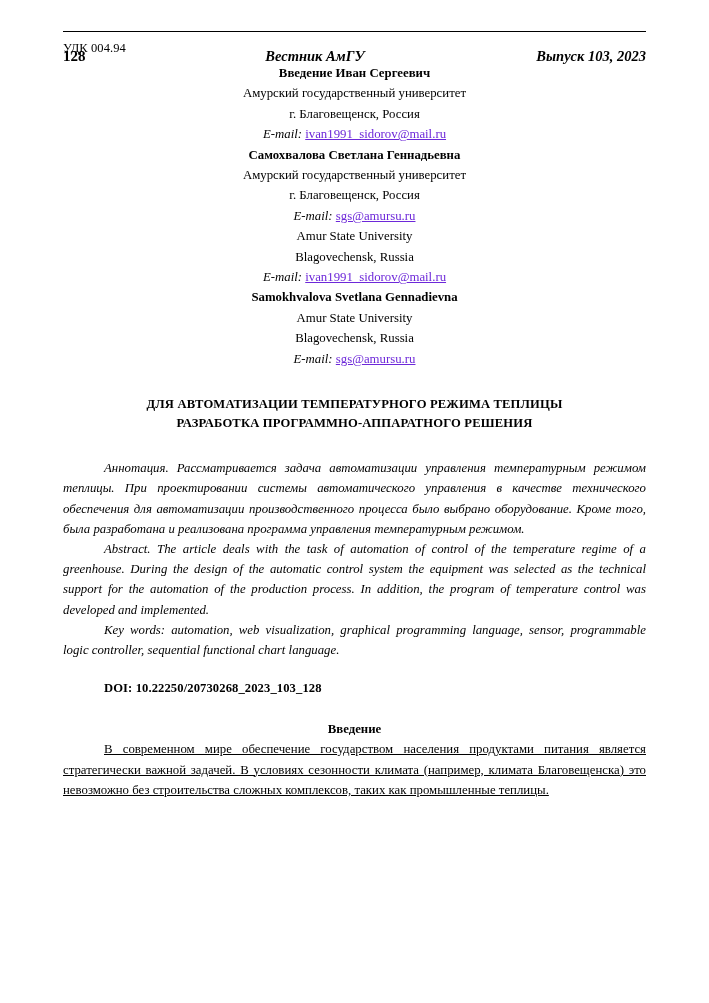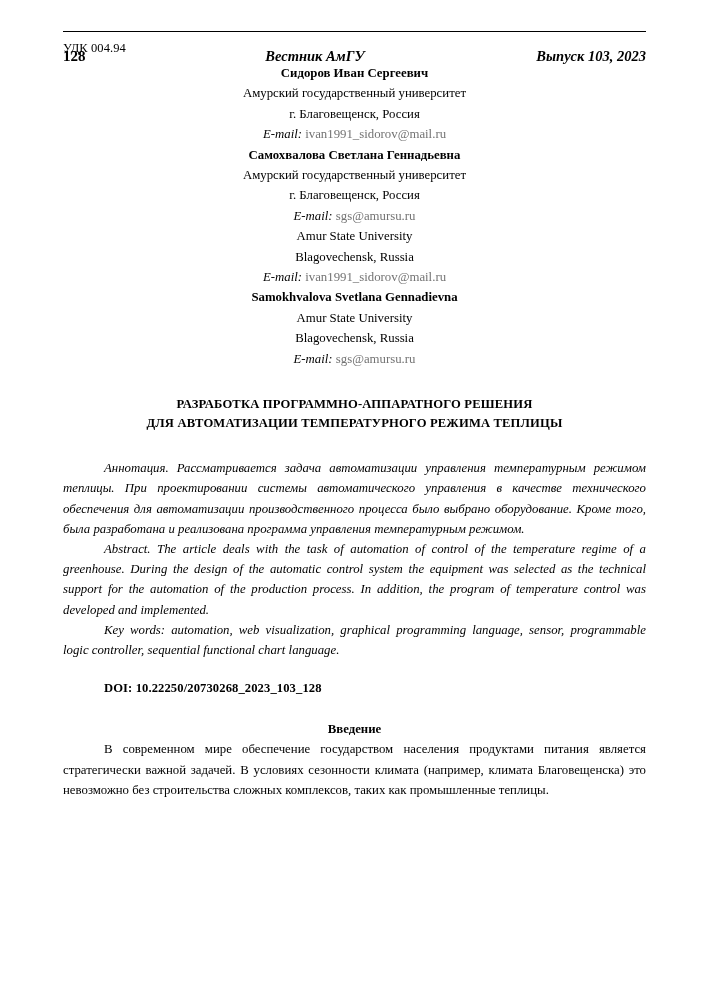--- a/index.html
+++ b/index.html
@@ -86,21 +86,22 @@
   }
   .author-email {
     font-size: 12.8px;
     line-height: 20.4px;
     white-space: nowrap;
   }
   .email-label {
     font-style: italic;
   }
   .email-link {
-    color: #737373;
+    color: #6d28d9;
+    text-decoration: underline;
   }
 
   
   .title-block {
     text-align: center;
     margin-top: 26px;
   }
   .title-block.second {
     margin-top: 21px;
   }
@@ -144,40 +145,41 @@
     font-size: 12.8px;
     font-weight: bold;
   }
   .body-para {
     font-size: 12.8px;
     line-height: 20.4px;
     text-align: justify;
     text-indent: 41px;
     margin: 0;
     margin-top: 2px;
+    text-decoration: underline;
   }
 </style>
 </head>
 <body>
 
 <div class="page">
   <div class="content">
 
     <div class="runhead">
       <span class="runhead-folio">128</span>
       <span class="runhead-journal">Вестник АмГУ</span>
       <span class="runhead-issue">Выпуск 103, 2023</span>
     </div>
     <div class="runhead-rule"></div>
 
     <div class="udc">УДК 004.94</div>
 
     <div class="authors">
 
-      <div class="author-name">Сидоров Иван Сергеевич</div>
+      <div class="author-name">Введение Иван Сергеевич</div>
       <div class="author-line">Амурский государственный университет</div>
       <div class="author-line">г. Благовещенск, Россия</div>
       <div class="author-email"><span class="email-label">E-mail:</span> <span class="email-link">ivan1991_sidorov@mail.ru</span></div>
 
       <div class="author-name">Самохвалова Светлана Геннадьевна</div>
       <div class="author-line">Амурский государственный университет</div>
       <div class="author-line">г. Благовещенск, Россия</div>
       <div class="author-email"><span class="email-label">E-mail:</span> <span class="email-link">sgs@amursu.ru</span></div>
 
     </div>
@@ -189,22 +191,22 @@
       <div class="author-email"><span class="email-label">E-mail:</span> <span class="email-link">ivan1991_sidorov@mail.ru</span></div>
 
       <div class="author-name">Samokhvalova Svetlana Gennadievna</div>
       <div class="author-line">Amur State University</div>
       <div class="author-line">Blagovechensk, Russia</div>
       <div class="author-email"><span class="email-label">E-mail:</span> <span class="email-link">sgs@amursu.ru</span></div>
 
     </div>
 
     <div class="title-block">
+      <div class="title-line">ДЛЯ АВТОМАТИЗАЦИИ ТЕМПЕРАТУРНОГО РЕЖИМА ТЕПЛИЦЫ</div>
       <div class="title-line">РАЗРАБОТКА ПРОГРАММНО-АППАРАТНОГО РЕШЕНИЯ</div>
-      <div class="title-line">ДЛЯ АВТОМАТИЗАЦИИ ТЕМПЕРАТУРНОГО РЕЖИМА ТЕПЛИЦЫ</div>
     </div>
 
     <div class="title-block second">
     </div>
 
     <div class="abstract-area">
 
       <p class="para"><span class="lead">Аннотация.</span><span> Рассматривается задача автоматизации управления температурным режимом теплицы. При проектировании системы автоматического управления в качестве технического обеспечения для автоматизации производственного процесса было выбрано оборудование. Кроме того, была разработана и реализована программа управления температурным режимом.</span></p>
 
       <p class="para"><span class="lead">Abstract.</span><span>  The article deals with the task of automation of control of the temperature regime of a greenhouse. During the design of the automatic control system the equipment was selected as the technical support for the automation of the production process. In addition, the program of temperature control was developed and implemented.</span></p>

